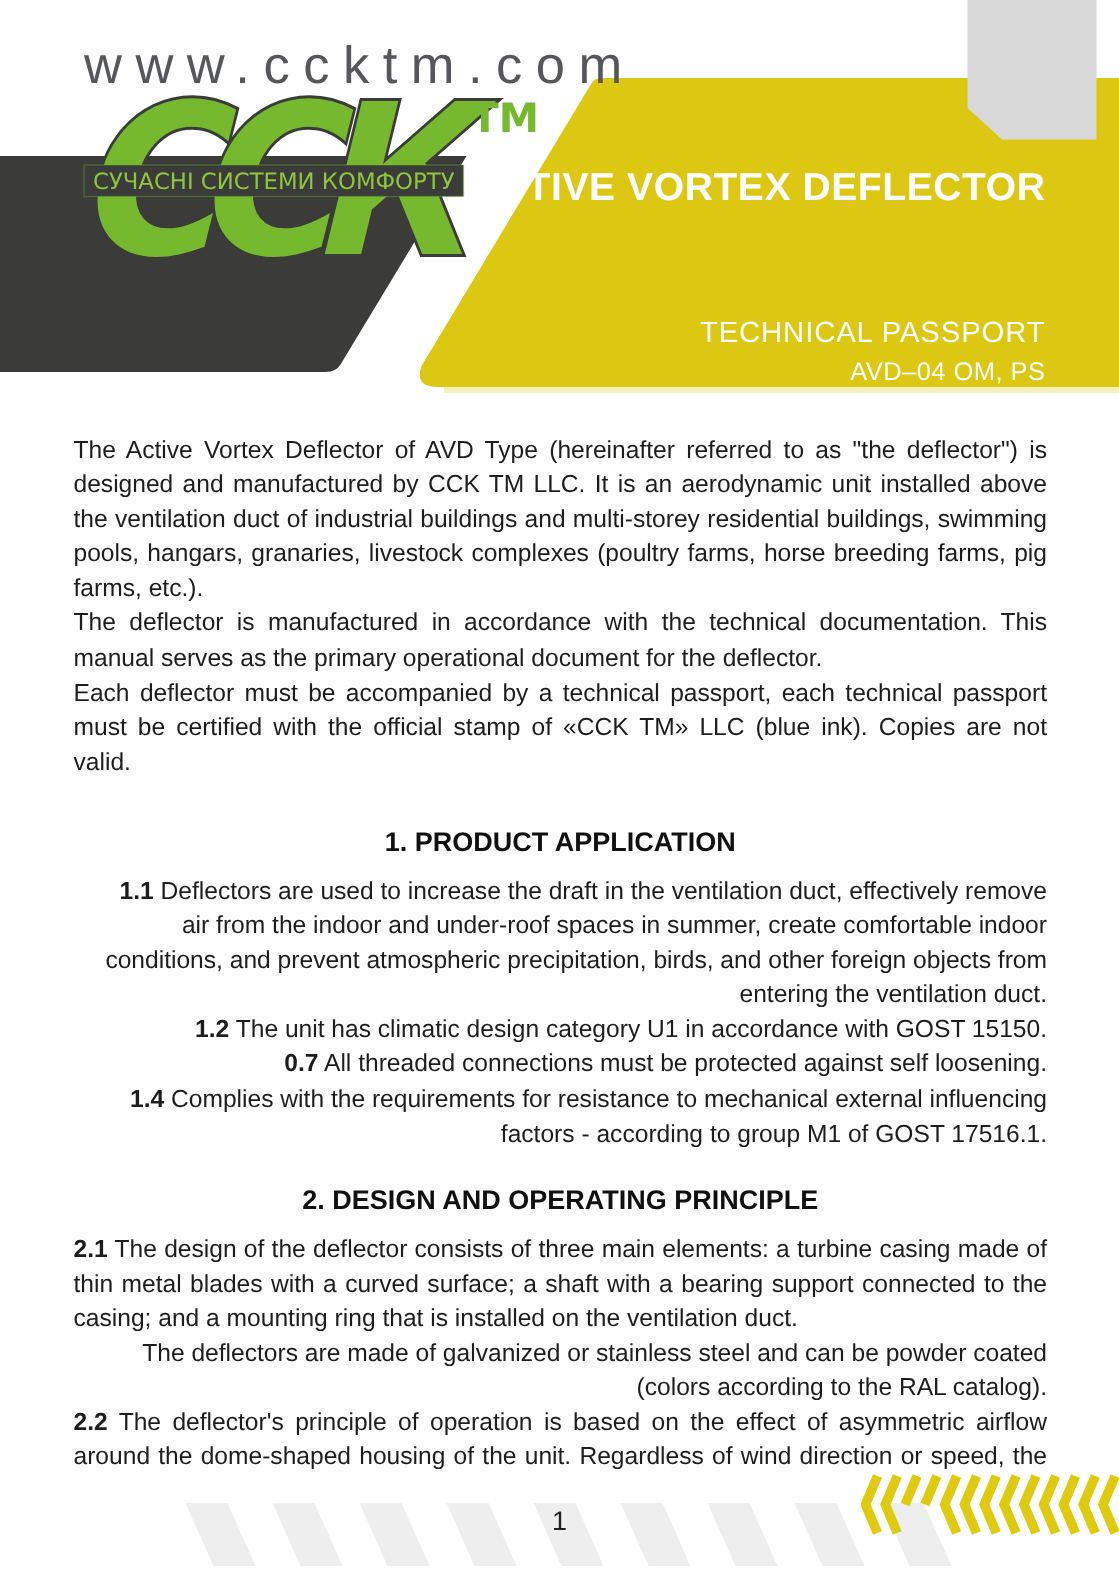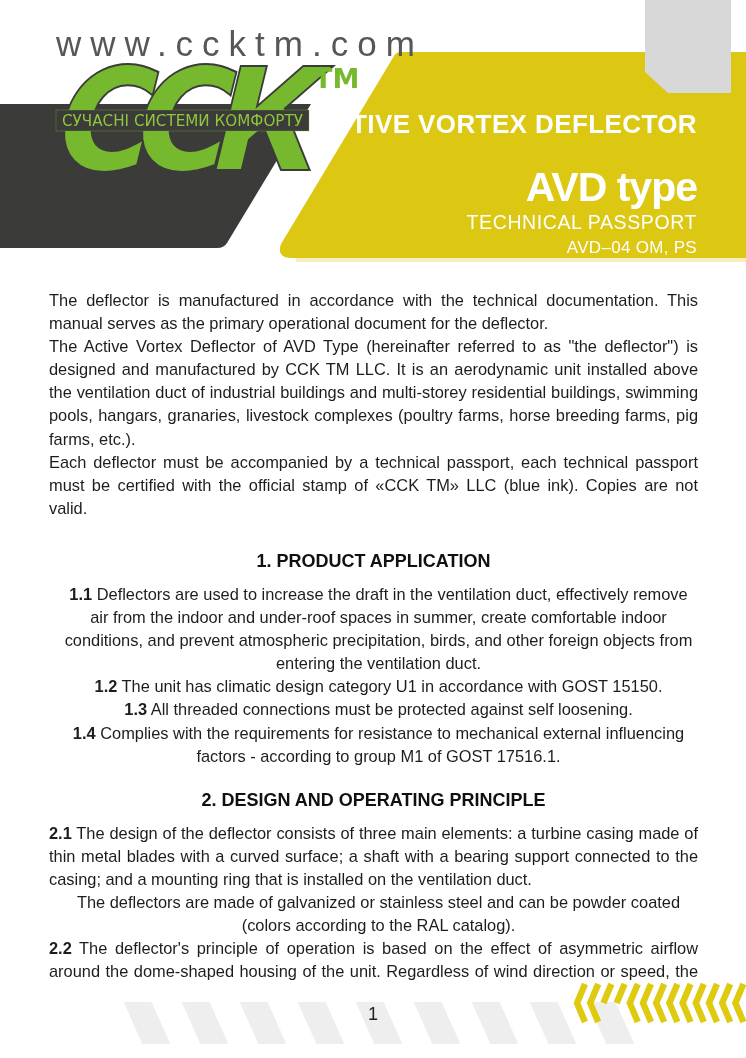--- a/index.html
+++ b/index.html
@@ -24,21 +24,21 @@
   .banner-doc-type { top:211px; font-size:19.5px; font-weight:400; letter-spacing:.6px; }
   .banner-doc-code { top:238px; font-size:17px; font-weight:400; letter-spacing:.3px; }
 
   
   .content {
     position:absolute; left:49px; top:289px; width:649px;
     font-size:16.4px; line-height:23.1px; color:#1d1d1d;
   }
   .content p { margin:0; }
   p.just { text-align:justify; }
-  p.left { text-align:center;margin-left:10px; }
+  p.left { text-align:right;margin-left:10px; }
   p.stretch { text-align-last:justify; }
   .section-heading {
     margin:30px 0 10px 0; text-align:center;
     font-size:18px; font-weight:bold; color:#101010; line-height:23px;
   }
   .section-heading.tight { margin-top:21px; }
   .num { font-weight:bold; }
 
   
   .footer-slashes { position:absolute; left:133px; top:1002px; display:flex; gap:30px; }
@@ -68,35 +68,34 @@
 
     <text x="314" y="88" font-family="'DejaVu Sans', sans-serif" font-weight="bold" font-size="27" fill="#76b82e">TM</text>
 
     <rect x="56" y="110" width="253" height="21" fill="#3b3b39" stroke="#76b82e" stroke-opacity="0.35" stroke-width="1"></rect>
     <text x="62" y="126" font-family="'DejaVu Sans', sans-serif" font-size="15" fill="#8fc73c" textLength="241" lengthAdjust="spacingAndGlyphs">СУЧАСНІ СИСТЕМИ КОМФОРТУ</text>
   </svg>
 
   <div class="site-url">www.ccktm.com</div>
 
   <div class="banner-text-line banner-subtitle">ACTIVE VORTEX DEFLECTOR</div>
-  <div class="banner-text-line banner-title">AVD type</div>
   <div class="banner-text-line banner-doc-type">TECHNICAL PASSPORT</div>
   <div class="banner-text-line banner-doc-code">AVD–04 OM, PS</div>
 
   <div class="content">
 
+    <p class="just">The Active Vortex Deflector of AVD Type (hereinafter referred to as "the deflector") is designed and manufactured by CCK TM LLC. It is an aerodynamic unit installed above the ventilation duct of industrial buildings and multi-storey residential buildings, swimming pools, hangars, granaries, livestock complexes (poultry farms, horse breeding farms, pig farms, etc.).</p>
     <p class="just">The deflector is manufactured in accordance with the technical documentation. This manual serves as the primary operational document for the deflector.</p>
-    <p class="just">The Active Vortex Deflector of AVD Type (hereinafter referred to as "the deflector") is designed and manufactured by CCK TM LLC. It is an aerodynamic unit installed above the ventilation duct of industrial buildings and multi-storey residential buildings, swimming pools, hangars, granaries, livestock complexes (poultry farms, horse breeding farms, pig farms, etc.).</p>
     <p class="just stretch">Each deflector must be accompanied by a technical passport, each technical passport must be certified with the official stamp of «CCK TM» LLC (blue ink). Copies are not valid.</p>
 
     <h2 class="section-heading">1. PRODUCT APPLICATION</h2>
 
     <p class="left"><b class="num">1.1</b> <span>Deflectors are used to increase the draft in the ventilation duct, effectively remove air from the indoor and under-roof spaces in summer, create comfortable indoor conditions, and prevent atmospheric precipitation, birds, and other foreign objects from entering the ventilation duct.</span></p>
     <p class="left"><b class="num">1.2</b> <span>The unit has climatic design category U1 in accordance with GOST 15150.</span></p>
-    <p class="left"><b class="num">1.3</b> <span>All threaded connections must be protected against self loosening.</span></p>
+    <p class="left"><b class="num">0.7</b> <span>All threaded connections must be protected against self loosening.</span></p>
     <p class="left"><b class="num">1.4</b> <span>Complies with the requirements for resistance to mechanical external influencing factors - according to group M1 of GOST 17516.1.</span></p>
 
     <h2 class="section-heading tight">2. DESIGN AND OPERATING PRINCIPLE</h2>
 
     <p class="just"><b class="num">2.1</b> <span>The design of the deflector consists of three main elements: a turbine casing made of thin metal blades with a curved surface; a shaft with a bearing support connected to the casing; and a mounting ring that is installed on the ventilation duct.</span></p>
     <p class="left"><span>The deflectors are made of galvanized or stainless steel and can be powder coated (colors according to the RAL catalog).</span></p>
     <p class="just stretch"><b class="num">2.2</b> <span>The deflector's principle of operation is based on the effect of asymmetric airflow around the dome-shaped housing of the unit. Regardless of wind direction or speed, the</span></p>
 
   </div>
 

